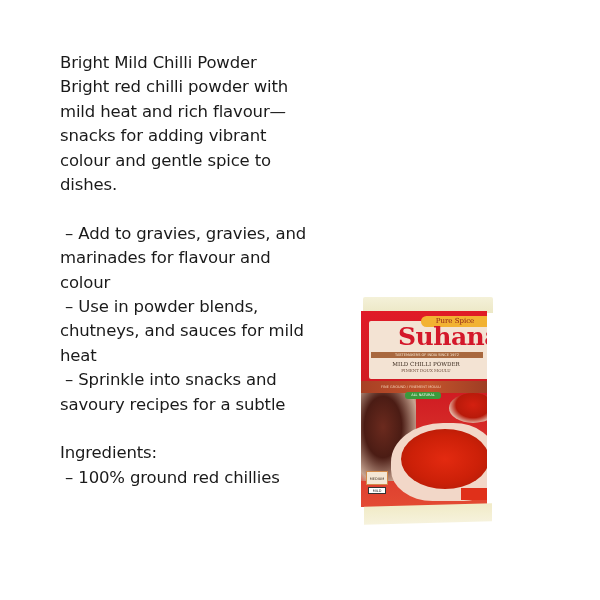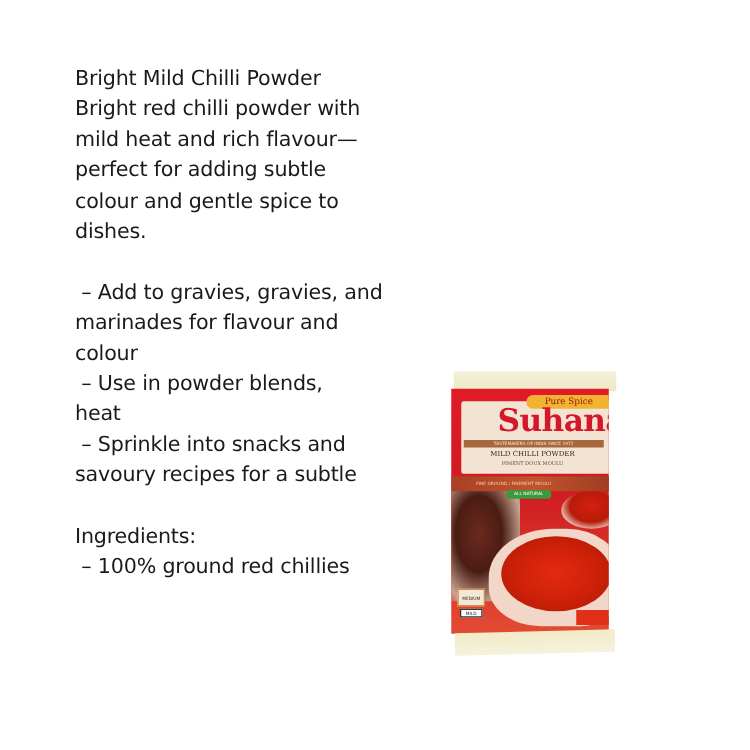--- a/index.html
+++ b/index.html
@@ -100,28 +100,29 @@
       background: #e0301a; color: #ffe8dc; font-size: 3px; text-align: center; line-height: 6px;
     }
   </style>
 </head>
 <body>
 
 <div class="desc">
   <span class="line">Bright Mild Chilli Powder</span>
   <span class="line">Bright red chilli powder with</span>
   <span class="line">mild heat and rich flavour—</span>
-  <span class="line">perfect for adding subtle</span>
+  <span class="line">snacks for adding vibrant</span>
   <span class="line">colour and gentle spice to</span>
   <span class="line">dishes.</span>
   <span class="gap"></span>
   <span class="line"> – Add to gravies, gravies, and</span>
   <span class="line">marinades for flavour and</span>
   <span class="line">colour</span>
   <span class="line"> – Use in powder blends,</span>
+  <span class="line">chutneys, and sauces for mild</span>
   <span class="line">heat</span>
   <span class="line"> – Sprinkle into snacks and</span>
   <span class="line">savoury recipes for a subtle</span>
   <span class="gap"></span>
   <span class="line">Ingredients:</span>
   <span class="line"> – 100% ground red chillies</span>
 </div>
 
 <div class="pkg">
   <div class="seal-top"></div>

